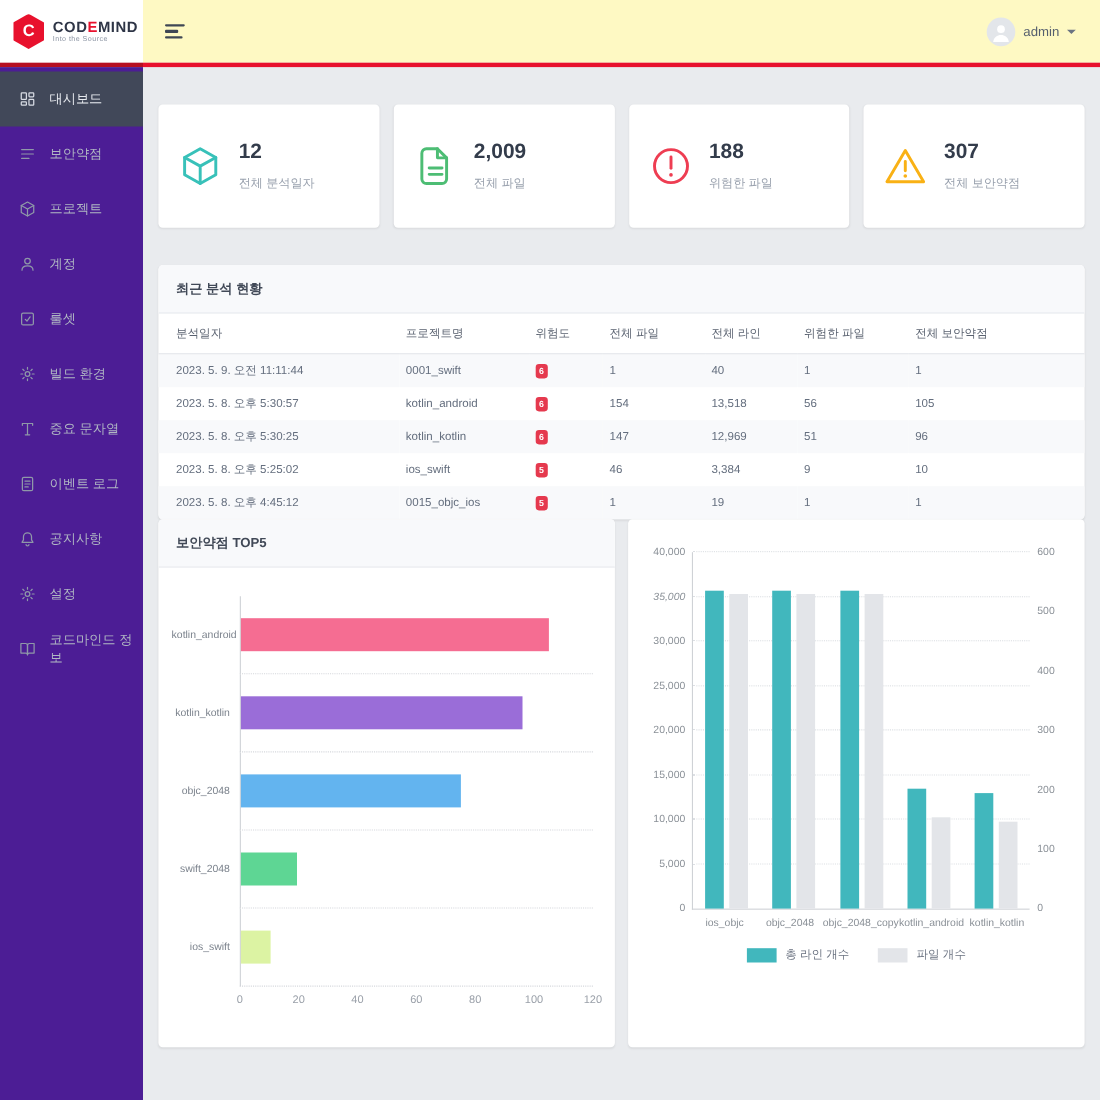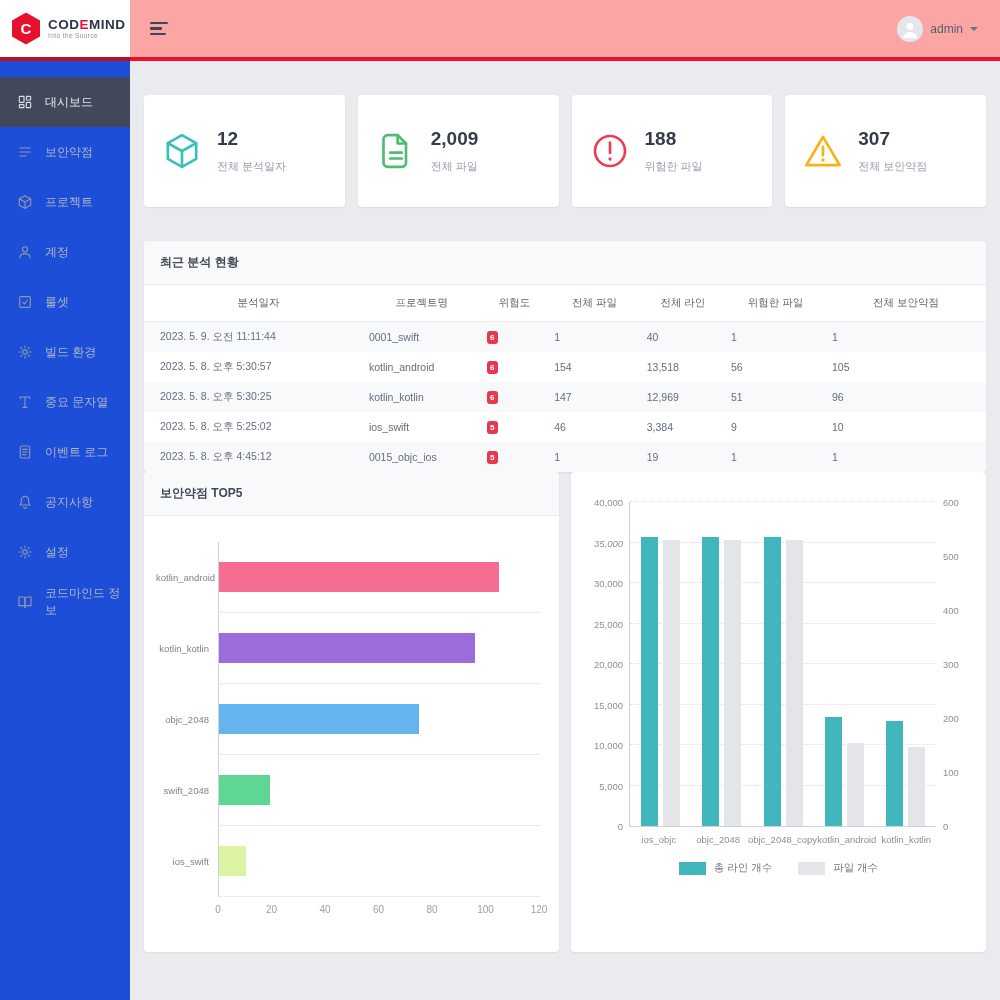--- a/index.html
+++ b/index.html
@@ -12,34 +12,34 @@
   
   .logo-area { grid-row:1; grid-column:1; background:#fff; display:flex; align-items:center; gap:8px; padding-left:12px; }
   .logo-badge { width:28px; height:32px; background:#e8112d; color:#fff;
     clip-path:polygon(50% 0,100% 25%,100% 75%,50% 100%,0 75%,0 25%);
     display:flex; align-items:center; justify-content:center; font-weight:bold; font-size:15px; }
   .brand { line-height:1.1; }
   .brand-text { font-size:13.5px; font-weight:bold; color:#2e3546; letter-spacing:.5px; }
   .brand-e { color:#e8112d; }
   .tagline { font-size:6.5px; color:#8a93a2; letter-spacing:.4px; }
 
-  .topbar { grid-row:1; grid-column:2; background:#fca5a5; display:flex; align-items:center; justify-content:space-between; padding:0 22px 0 16px; }
+  .topbar { grid-row:1; grid-column:2; background:#fef9c3; display:flex; align-items:center; justify-content:space-between; padding:0 22px 0 16px; }
   .menu-icon { display:inline-flex; flex-direction:column; gap:3px; cursor:pointer; padding:4px; }
   .menu-icon span { height:2.5px; background:#3f4754; border-radius:1px; }
   .menu-icon span:nth-child(1){ width:18px; } .menu-icon span:nth-child(2){ width:12px; } .menu-icon span:nth-child(3){ width:16px; }
   .user-box { display:flex; align-items:center; gap:7px; cursor:pointer; }
   .avatar { width:26px; height:26px; border-radius:50%; background:#e3e6ea; overflow:hidden; display:flex; align-items:center; justify-content:center; }
   .avatar svg { width:20px; height:20px; fill:#fff; stroke:none; }
   .user-name { font-size:12px; color:#555f6e; }
   .chev { width:0; height:0; border-left:4px solid transparent; border-right:4px solid transparent; border-top:4px solid #6b7482; }
 
   .redline { grid-row:2; grid-column:1/3; background:linear-gradient(90deg,#b60f22 0,#b60f22 130px,#e8112d 130px); }
 
   
-  .sidebar { grid-row:3/5; grid-column:1; background:#1d4ed8; padding-top:16px; }
+  .sidebar { grid-row:3/5; grid-column:1; background:#4c1d95; padding-top:4px; }
   .side-item { height:50px; display:flex; align-items:center; gap:12px; padding-left:17px; color:#b0b7c3; font-size:12px; cursor:pointer; }
   .side-item.active { background:#414859; color:#e6e9ee; }
   .s-icon { width:16px; height:16px; display:inline-flex; color:#8f98a8; }
   .side-item.active .s-icon { color:#d8dce4; }
   .s-icon svg { width:16px; height:16px; }
   svg { fill:none; stroke:currentColor; stroke-width:1.7; stroke-linecap:round; stroke-linejoin:round; }
 
   
   .main { grid-row:3; grid-column:2; padding:34px 14px 0 14px; overflow:hidden; }
 
@@ -49,21 +49,21 @@
   .card-icon { width:40px; height:40px; flex:0 0 40px; }
   .card-icon svg { width:40px; height:40px; stroke-width:1.6; }
   .card-value { font-size:19px; font-weight:bold; color:#333c4b; }
   .card-label { font-size:11px; color:#98a0ad; margin-top:9px; }
 
   .panel { background:#fff; border-radius:4px; box-shadow:0 1px 2px rgba(0,0,0,.07); overflow:hidden; }
   .panel-head { background:#f8f9fb; border-bottom:1px solid #e8eaee; padding:13px 16px; font-size:12px; font-weight:bold; color:#414957; }
 
   .table-panel { margin-top:34px; }
   table { width:100%; border-collapse:collapse; }
-  th { text-align:center; font-weight:normal; font-size:10.5px; color:#5a6270; padding:11px 6px; border-bottom:1px solid #e8eaee; }
+  th { text-align:left; font-weight:normal; font-size:10.5px; color:#5a6270; padding:11px 6px; border-bottom:1px solid #e8eaee; }
   th:first-child, td:first-child { padding-left:16px; }
   td { font-size:10.5px; color:#646e7e; padding:8px 6px; }
   tbody tr:nth-child(odd) { background:#f8f9fb; }
   .risk-badge { display:inline-block; min-width:11px; padding:1px 2px; background:#e5394e; color:#fff;
     font-size:8px; font-weight:bold; text-align:center; border-radius:3px; line-height:11px; }
 
   .charts { display:flex; gap:12px; }
   .chart-panel { flex:1; height:480px; }
 
   

